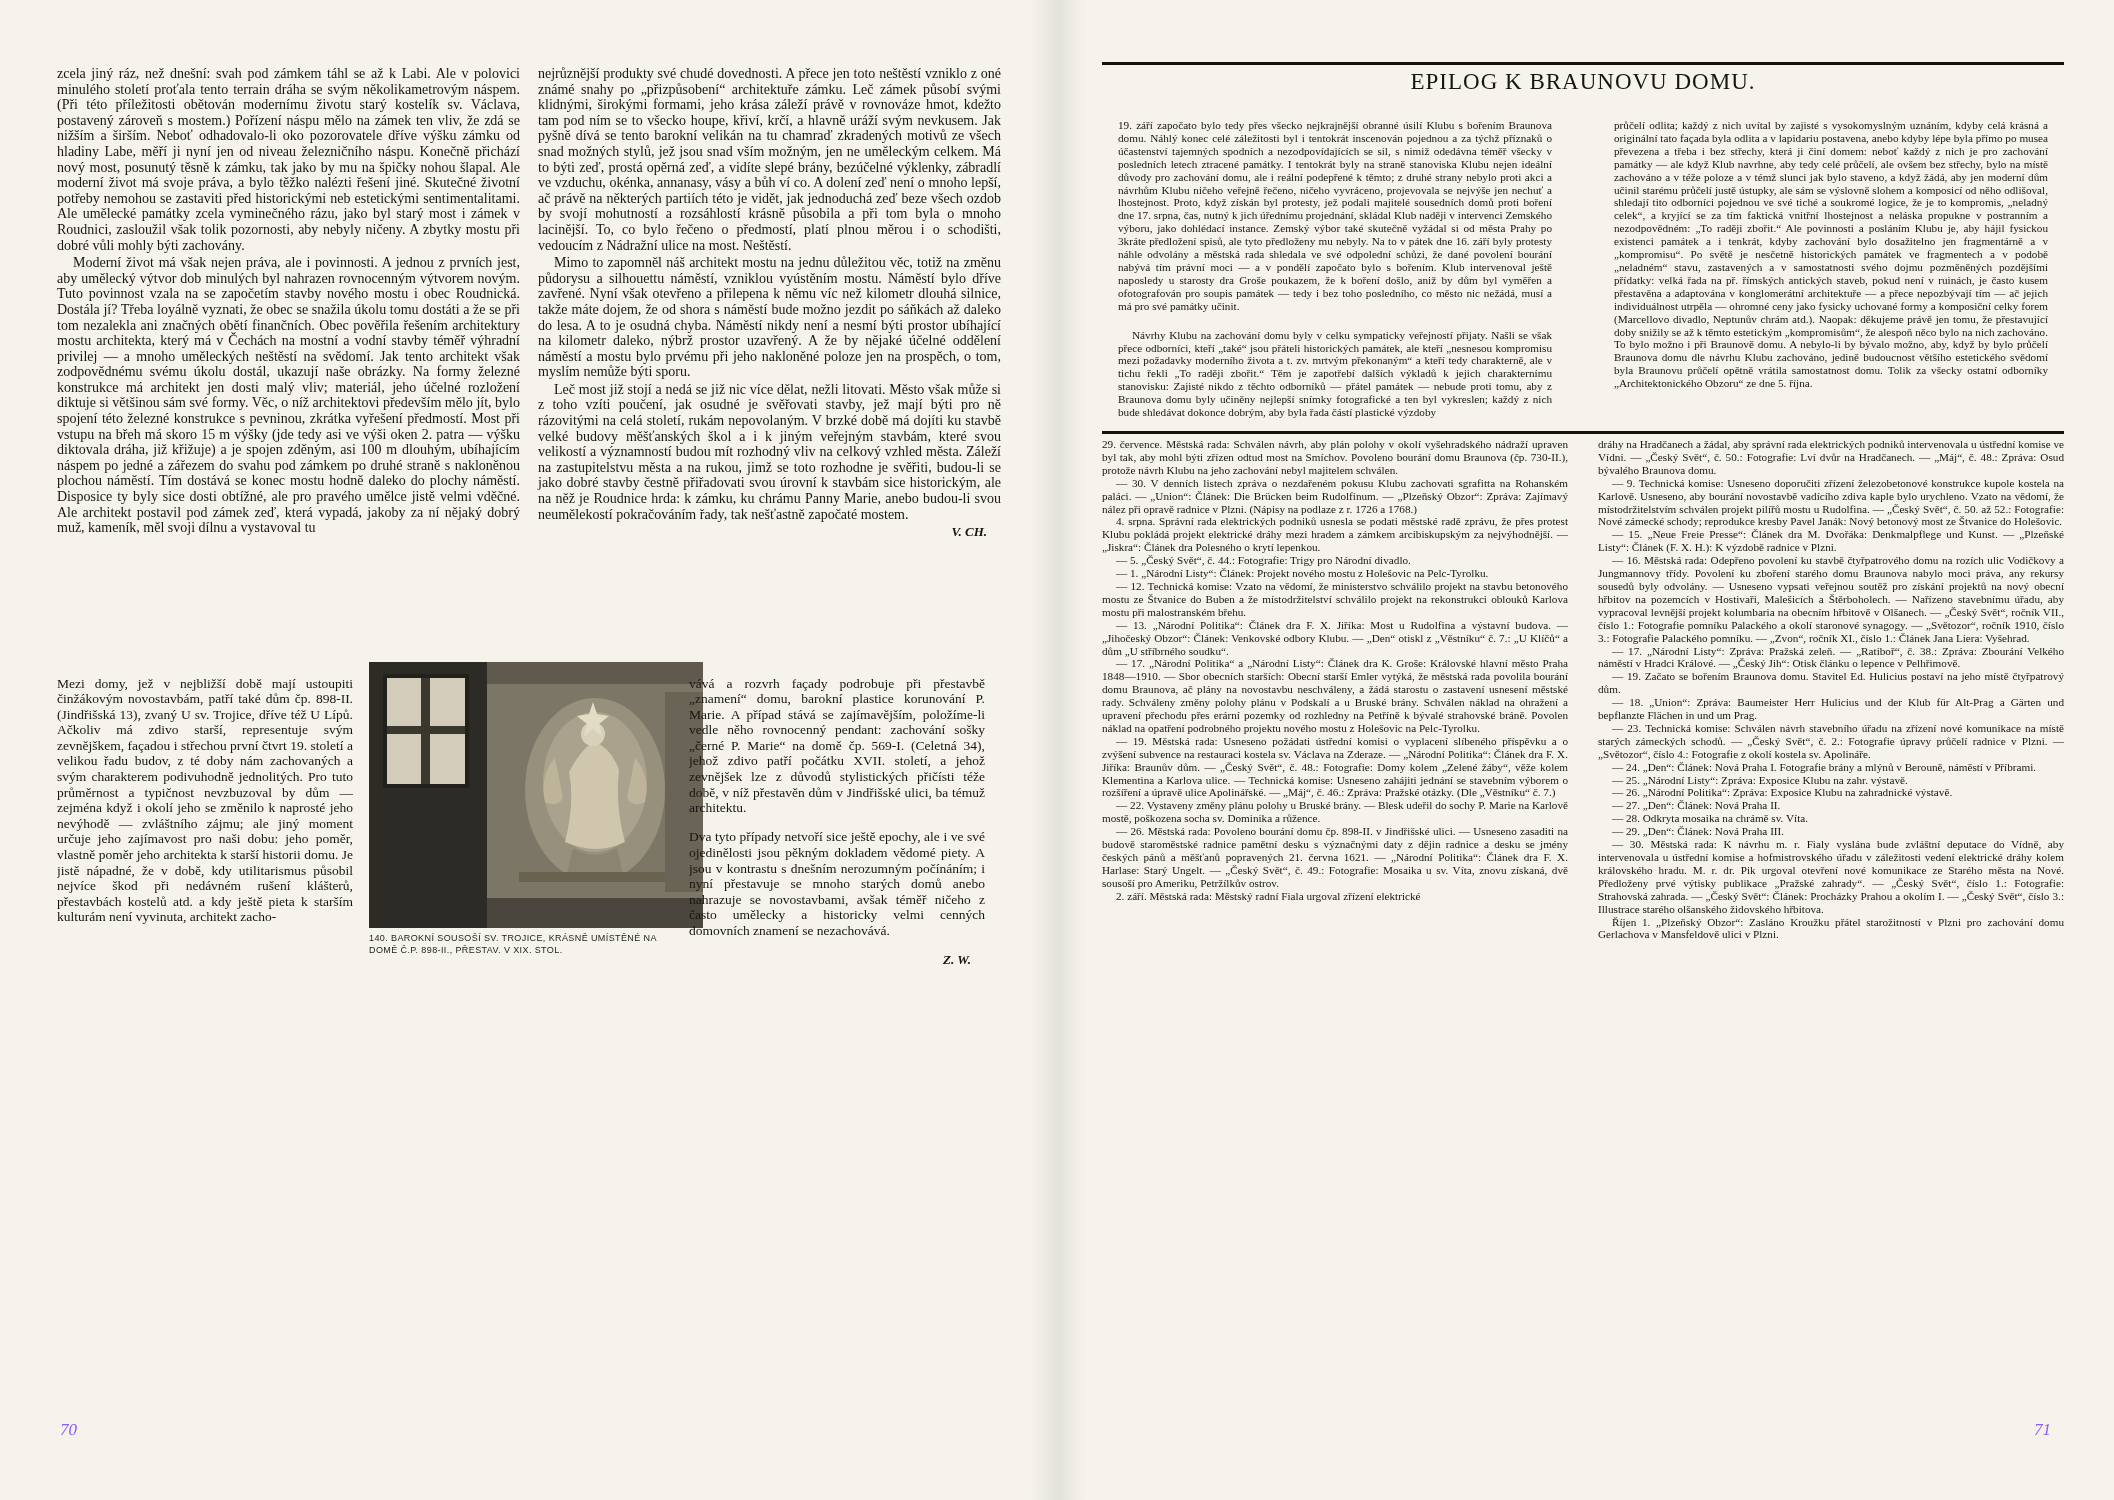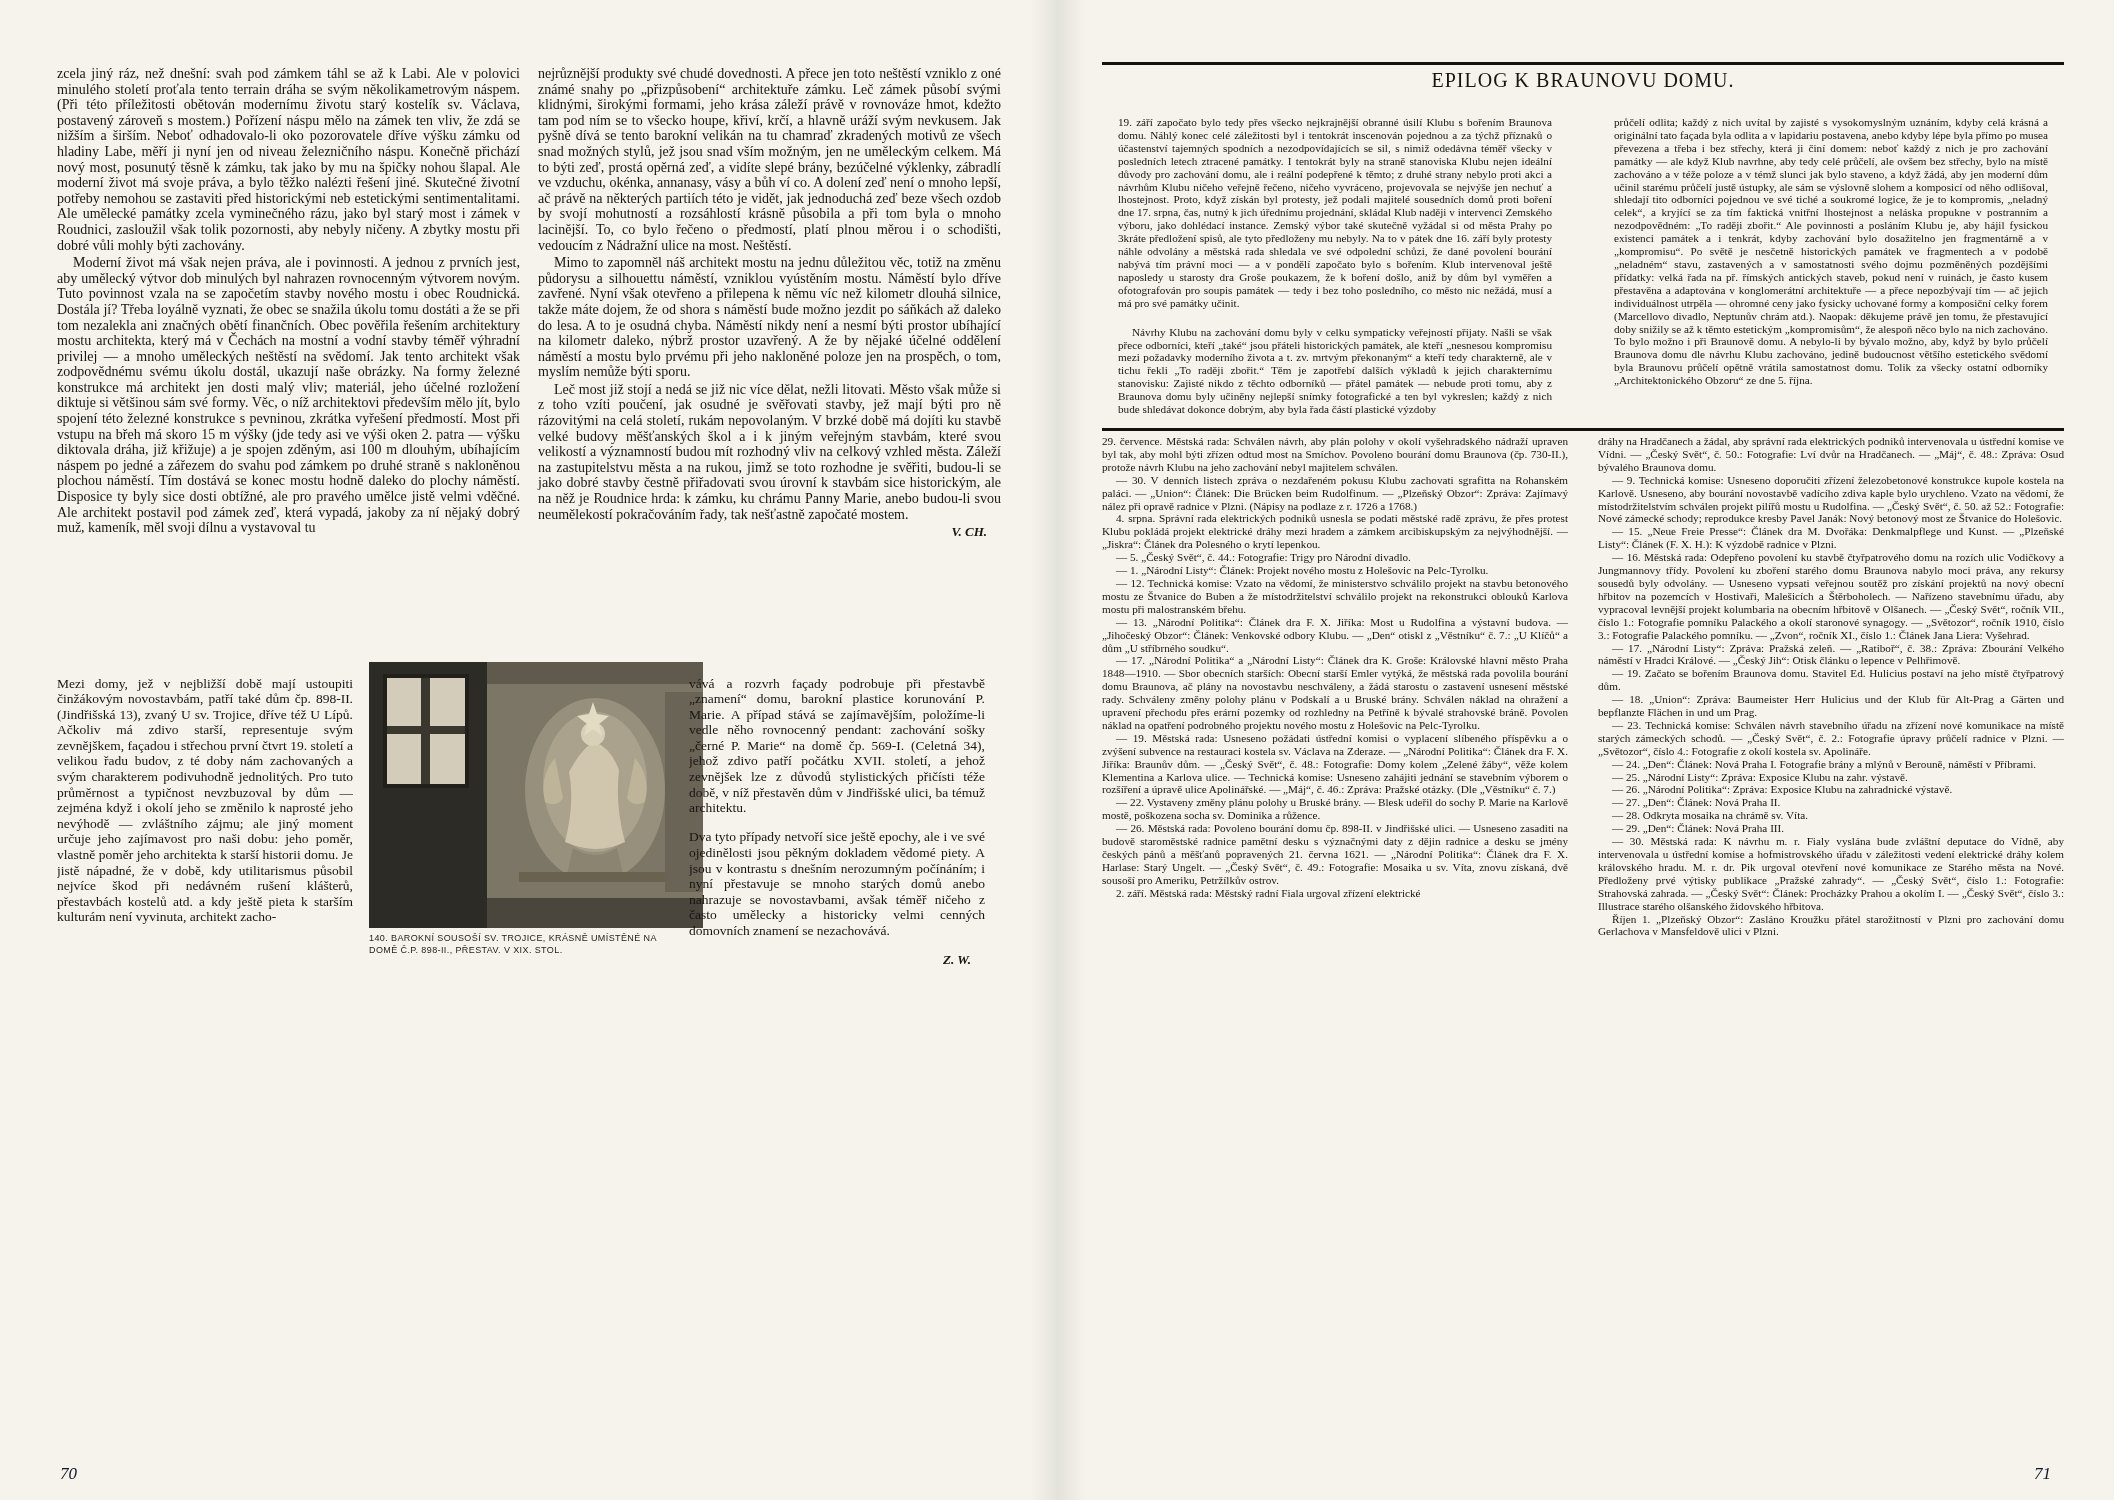--- a/index.html
+++ b/index.html
@@ -24,27 +24,27 @@
     white-space:nowrap; font-weight:normal;
   }
   .bottom-section { display:flex; gap:16px; margin-top:18px; }
   .bottom-section .bcol { width:296px; font-size:13.5px; line-height:15.6px; text-align:justify; height:322px; overflow:hidden; }
   .figure-block { width:304px; }
   .figure-block svg { display:block; width:334px; height:266px; }
   .figure-caption {
     margin-top:5px; font-size:9px; line-height:11.5px; letter-spacing:0.4px;
     font-family:"Liberation Sans","DejaVu Sans",sans-serif; color:#222;
   }
-  .pageno { position:absolute; font-size:17px; color:#0f172a;margin-top:44px; }
+  .pageno { position:absolute; font-size:17px; color:#8b5cf6; }
   .pageno-left { left:60px; top:1420px; font-style:italic; }
   .pageno-right { left:2034px; top:1420px; font-style:italic; }
   
   .page-right { position:absolute; left:1102px; top:62px; width:962px; }
   .rule { border:0; border-top:3.5px solid #14120f; margin:0 0 4px 0; }
-  .rp-title { text-align:center; font-size:20px; letter-spacing:1px; font-weight:normal; margin:2px 0 8px 0; }
+  .rp-title { text-align:center; font-size:23px; letter-spacing:1px; font-weight:normal; margin:2px 0 8px 0; }
   .rp-cols { display:flex; gap:30px; text-align:justify; }
   .epilog-cols { height:316px; overflow:hidden; }
   .epilog-cols .rcol, .kronika-cols .rcol { width:466px; font-size:11.2px; line-height:12.9px; }
   .rcol p { margin:16px; text-indent:14px; }
   .kronika-wrap { margin-top:12px; }
   .kronika-cols { height:912px; overflow:hidden; }
   .kronika-cols p { margin:0; text-indent:14px; }
 </style>
 </head>
 <body>

